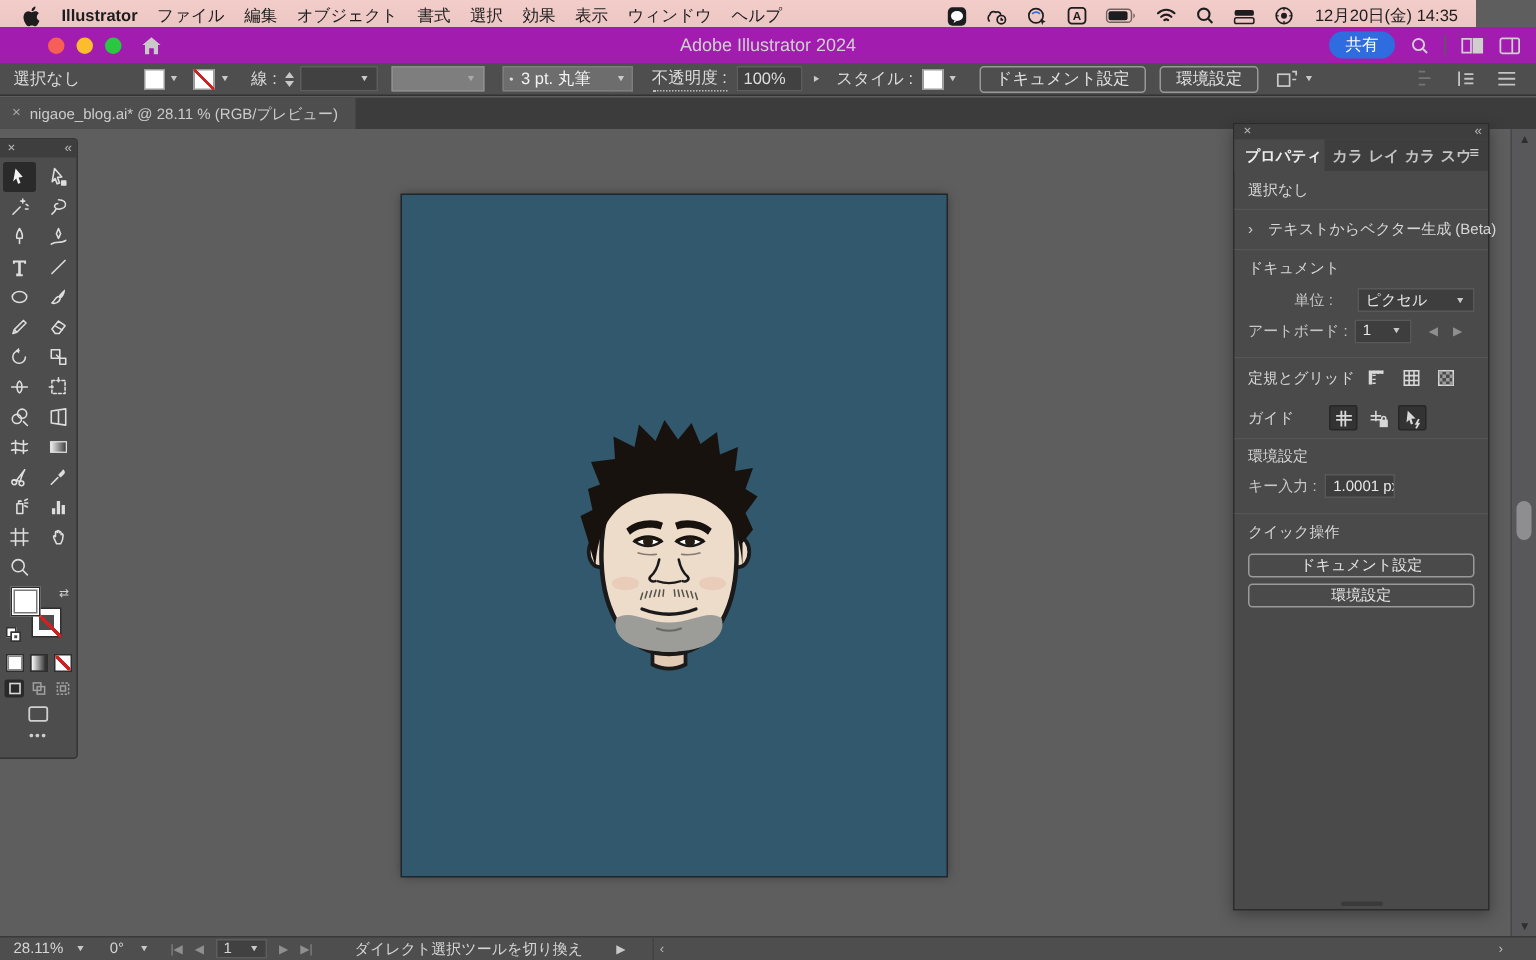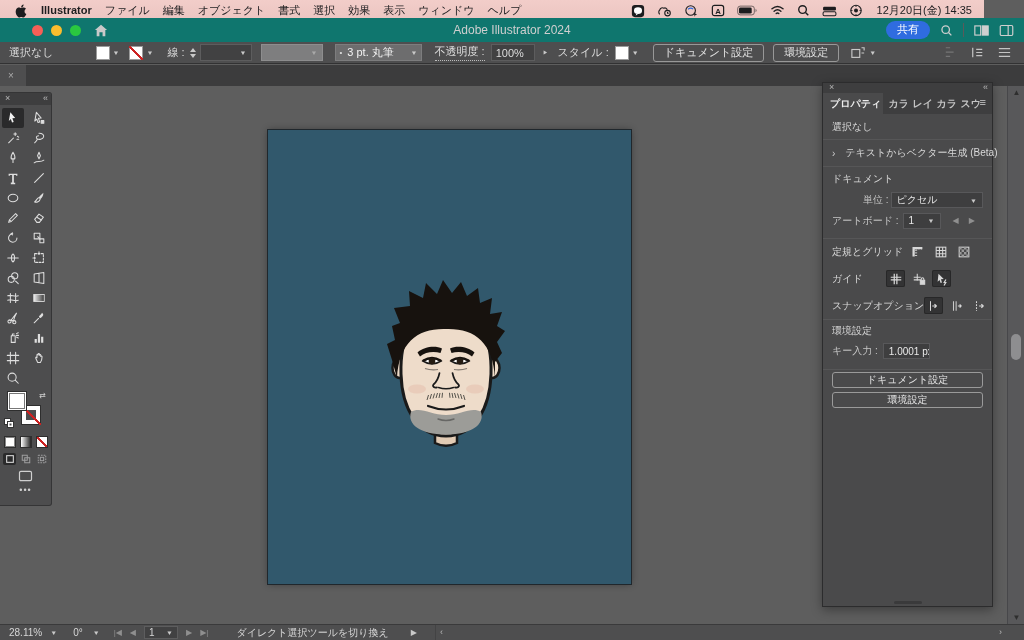--- a/index.html
+++ b/index.html
@@ -9,21 +9,21 @@
 #menubar { position:absolute; left:0; top:0; width:984px; height:18px;
   background:linear-gradient(#f2cdc9,#ecc6c2); display:flex; align-items:flex-end;
   font-size:11px; color:#1d1d1f; z-index:50; }
 #menubar .apple { margin-left:15px; display:flex; }
 #menubar .mi { margin-left:13px; }
 #menubar .mi.bold { font-weight:bold; margin-left:14px; }
 #menubar .right { margin-left:auto; display:flex; align-items:center; gap:12px; padding-right:12px; }
 #menubar .clock { font-size:11px; margin-left:2px; }
 #menubar svg { display:block; }
 
-#titlebar { position:absolute; left:0; top:18px; width:1024px; height:24px; background:#0f766e;
+#titlebar { position:absolute; left:0; top:18px; width:1024px; height:24px; background:#a21caf;
   display:flex; align-items:center;padding-left:20px; }
 .tl { width:11px; height:11px; border-radius:50%; margin-left:8px; }
 .tl.r { background:#f65f57; margin-left:12px; }
 .tl.y { background:#fbbd2e; }
 .tl.g { background:#2ac840; }
 #home-icon { margin-left:13px; display:flex; }
 #titlebar .title { position:absolute; left:0; right:0; text-align:center; color:#cfcfcf; font-size:12px; }
 #titlebar .tright { margin-left:auto; display:flex; align-items:center; gap:10px; padding-right:10px; z-index:2; }
 #share-btn { background:#2f6ce0; color:#fff; border-radius:9px; font-size:11px; padding:1px 11px 2px; }
 .tdiv { width:1px; height:14px; background:#5a5a5a; }
@@ -271,20 +271,21 @@
       </svg>
     <svg width="15" height="13" viewBox="0 0 17 15" fill="none" stroke="#c4c4c4" stroke-width="1.4">
         <path d="M2,3 h13 M2,7.5 h13 M2,12 h13"></path>
       </svg>
   </span>
 </div>
 
 <div id="tabbar">
   <div id="doctab">
     <span class="x">×</span>
+    <span>nigaoe_blog.ai* @ 28.11 % (RGB/プレビュー)</span>
   </div>
 </div>
 
 <div id="canvas">
   <div id="artboard">
     <svg width="363" height="454" viewBox="0 0 363 454">
 
       <path d="M167,292 L167,313 Q178,318.5 189,313 L189,292 Z" fill="#e2cbb4" stroke="#1a1a1a" stroke-width="2.5"></path>
 
       <ellipse cx="131.5" cy="238" rx="7" ry="10" fill="#eedcca" stroke="#1a1a1a" stroke-width="2.5"></ellipse>
@@ -556,21 +557,21 @@
     <div class="prow" style="height:26px; gap:10px">
       <span style="color:#cfcfcf">›</span>
       <span>テキストからベクター生成 (Beta)</span>
     </div>
     <div class="pdiv"></div>
     <div class="prow sectitle" style="height:23px">
       <span>ドキュメント</span>
     </div>
     <div class="prow" style="height:20px">
       <span class="plabel" style="margin-left:31px">単位 :</span>
-      <span class="pfield" style="margin-left:2px; flex:1; justify-content:space-between">
+      <span class="pfield" style="margin-left:16px; flex:1; justify-content:space-between">
         <span>ピクセル</span>
           <span class="chev">▼</span>
       </span>
     </div>
     <div class="prow" style="height:21px">
       <span class="plabel">アートボード :</span>
       <span class="pfield" style="margin-left:4px; width:38px; justify-content:space-between">
         <span>1</span>
           <span class="chev">▼</span>
       </span>
@@ -618,53 +619,33 @@
             </svg>
           </span>
           <span class="iconbtn on">
             <svg width="14" height="14" viewBox="0 0 16 16" fill="none" stroke="#d8d8d8" stroke-width="1.2">
               <path d="M4,2 L10,8 L6.8,8.2 L8,12 L6.4,12.6 L5.2,9 L3,11 Z" fill="#d8d8d8" stroke="none"></path>
               <path d="M12.5,8.5 l-2,3.5 h1.8 l-2,3.5" stroke-width="1.4"></path>
             </svg>
           </span>
         </span>
     </div>
-    <div class="prow" style="height:27px">
-      <span>スナップオプション</span>
-      <span style="margin-left:auto; display:flex; gap:4px" id="sn-icons">
-          <span class="iconbtn on">
-            <svg width="14" height="14" viewBox="0 0 16 16" fill="none" stroke="#d8d8d8" stroke-width="1.2">
-              <path d="M4,2.5 V13.5"></path>
-              <path d="M6,8 h5 M11,8 l-2.5,-2 M11,8 l-2.5,2" stroke-width="1.3"></path>
-            </svg>
-          </span>
-          <span class="iconbtn">
-            <svg width="14" height="14" viewBox="0 0 16 16" fill="none" stroke="#d8d8d8" stroke-width="1.2">
-              <path d="M4,2.5 V13.5 M7,2.5 V13.5" opacity="0.9"></path>
-              <path d="M9,8 h4 M13,8 l-2,-1.7 M13,8 l-2,1.7"></path>
-            </svg>
-          </span>
-          <span class="iconbtn">
-            <svg width="14" height="14" viewBox="0 0 16 16" fill="none" stroke="#d8d8d8" stroke-width="1.2">
-              <path d="M4,2.5 V13.5" stroke-dasharray="2 1.4"></path>
-              <path d="M7,8 h5 M12,8 l-2.5,-2 M12,8 l-2.5,2"></path>
-            </svg>
-          </span>
-        </span>
-    </div>
     <div class="pdiv"></div>
     <div class="prow sectitle" style="height:22px">
       <span>環境設定</span>
     </div>
     <div class="prow" style="height:18px">
       <span class="plabel">キー入力 :</span>
       <span class="pfield" style="margin-left:5px; width:47px; overflow:hidden">1.0001 px</span>
     </div>
     <div style="height:9px"></div>
     <div class="pdiv"></div>
+    <div class="prow sectitle" style="height:24px">
+      <span>クイック操作</span>
+    </div>
     <div class="prow" style="height:19px">
       <span class="pbtn" style="flex:1">ドキュメント設定</span>
     </div>
     <div class="prow" style="height:22px">
       <span class="pbtn" style="flex:1">環境設定</span>
     </div>
   </div>
   <div class="grip"></div>
 </div>
 

